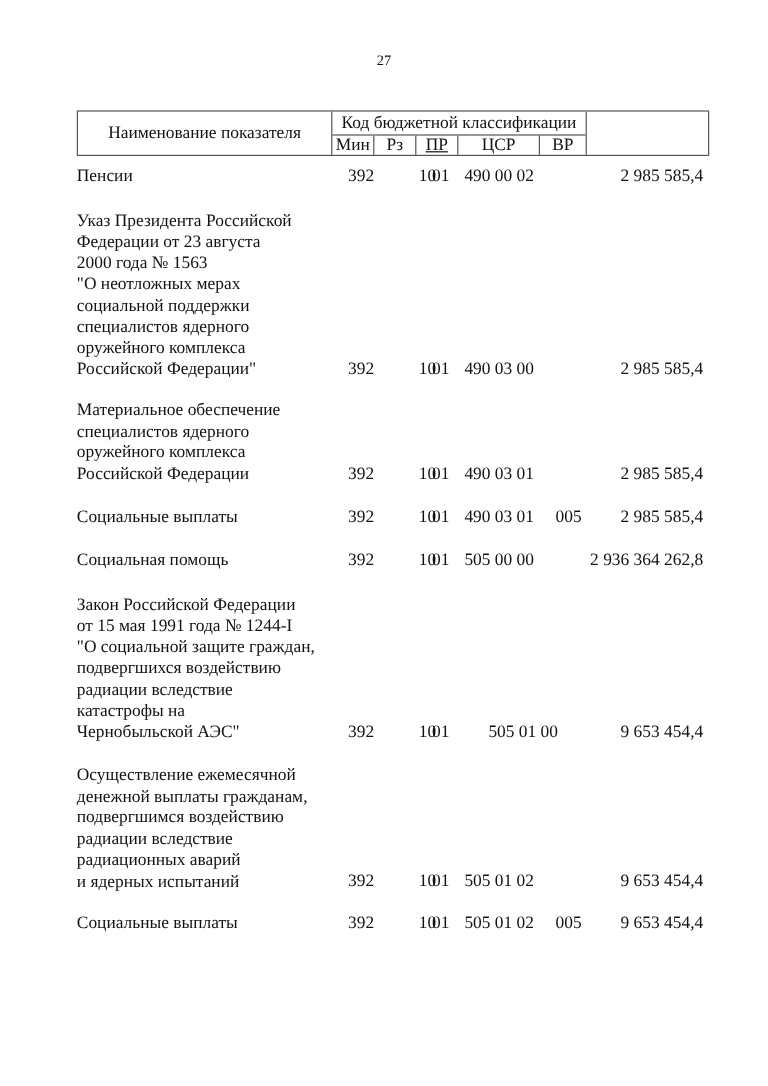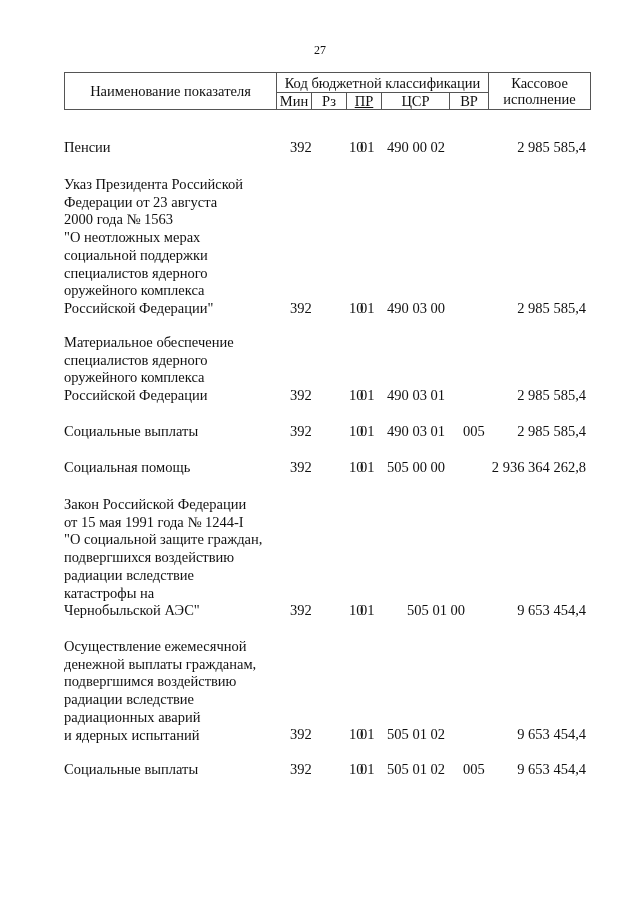--- a/index.html
+++ b/index.html
@@ -3,21 +3,21 @@
 <meta charset="utf-8">
 <style>
   html, body { margin: 0; padding: 0; background: #ffffff; }
   body {
     width: 640px; height: 905px; position: relative; overflow: hidden;
     font-family: "Liberation Serif", "DejaVu Serif", serif;
     color: #111111;
     font-size: 14.5px;
   }
   .page-num { position: absolute; top: 43px; left: 0; width: 640px; text-align: center; font-size: 12px; }
-  .hdr { position: absolute; left: 64px; top: 72px; width: 527px; height: 38px;
+  .hdr { position: absolute; left: 64px; top: 92px; width: 527px; height: 38px;
          border: 1px solid #555; box-sizing: border-box; }
   .hcell { position: absolute; display: flex; align-items: center; justify-content: center;
            font-size: 14.5px; line-height: 16px; box-sizing: border-box; text-align: center; }
   .vline { position: absolute; top: 0; bottom: 0; width: 1px; background: #555; }
   .hline { position: absolute; height: 1px; background: #555; }
   .row { position: absolute; left: 0; width: 640px; }
   .name { position: absolute; left: 64px; width: 220px; line-height: 17.7px; white-space: pre-line; }
   .c { position: absolute; white-space: nowrap; }
   .c-min { left: 290px; }
   .c-rz { left: 349px; text-align: center; }
@@ -39,22 +39,20 @@
   <div class="hcell" style="left:212px;top:20px;width:34px;height:16px;">Мин</div>
   <div class="vline" style="left:246px;top:20px;"></div>
   <div class="hcell" style="left:247px;top:20px;width:34px;height:16px;">Рз</div>
   <div class="vline" style="left:281px;top:20px;"></div>
   <div class="hcell" style="left:282px;top:20px;width:34px;height:16px;text-decoration:underline;">ПР</div>
   <div class="vline" style="left:316px;top:20px;"></div>
   <div class="hcell" style="left:317px;top:20px;width:67px;height:16px;">ЦСР</div>
   <div class="vline" style="left:384px;top:20px;"></div>
   <div class="hcell" style="left:385px;top:20px;width:38px;height:16px;">ВР</div>
   <div class="vline" style="left:423px;"></div>
-  <div class="hcell" style="left:424px;top:0;width:101px;height:36px;white-space:pre-line;">Кассовое
-исполнение</div>
 </div>
 
 <div class="row" style="top:139px;">
   <div class="name">Пенсии</div>
   <span class="c c-min">392</span>
   <span class="c c-rz">10</span>
   <span class="c c-pr">01</span>
   <span class="c c-csr">490 00 02</span>
   <span class="c c-vr"></span>
   <span class="c c-sum">2 985 585,4</span>

